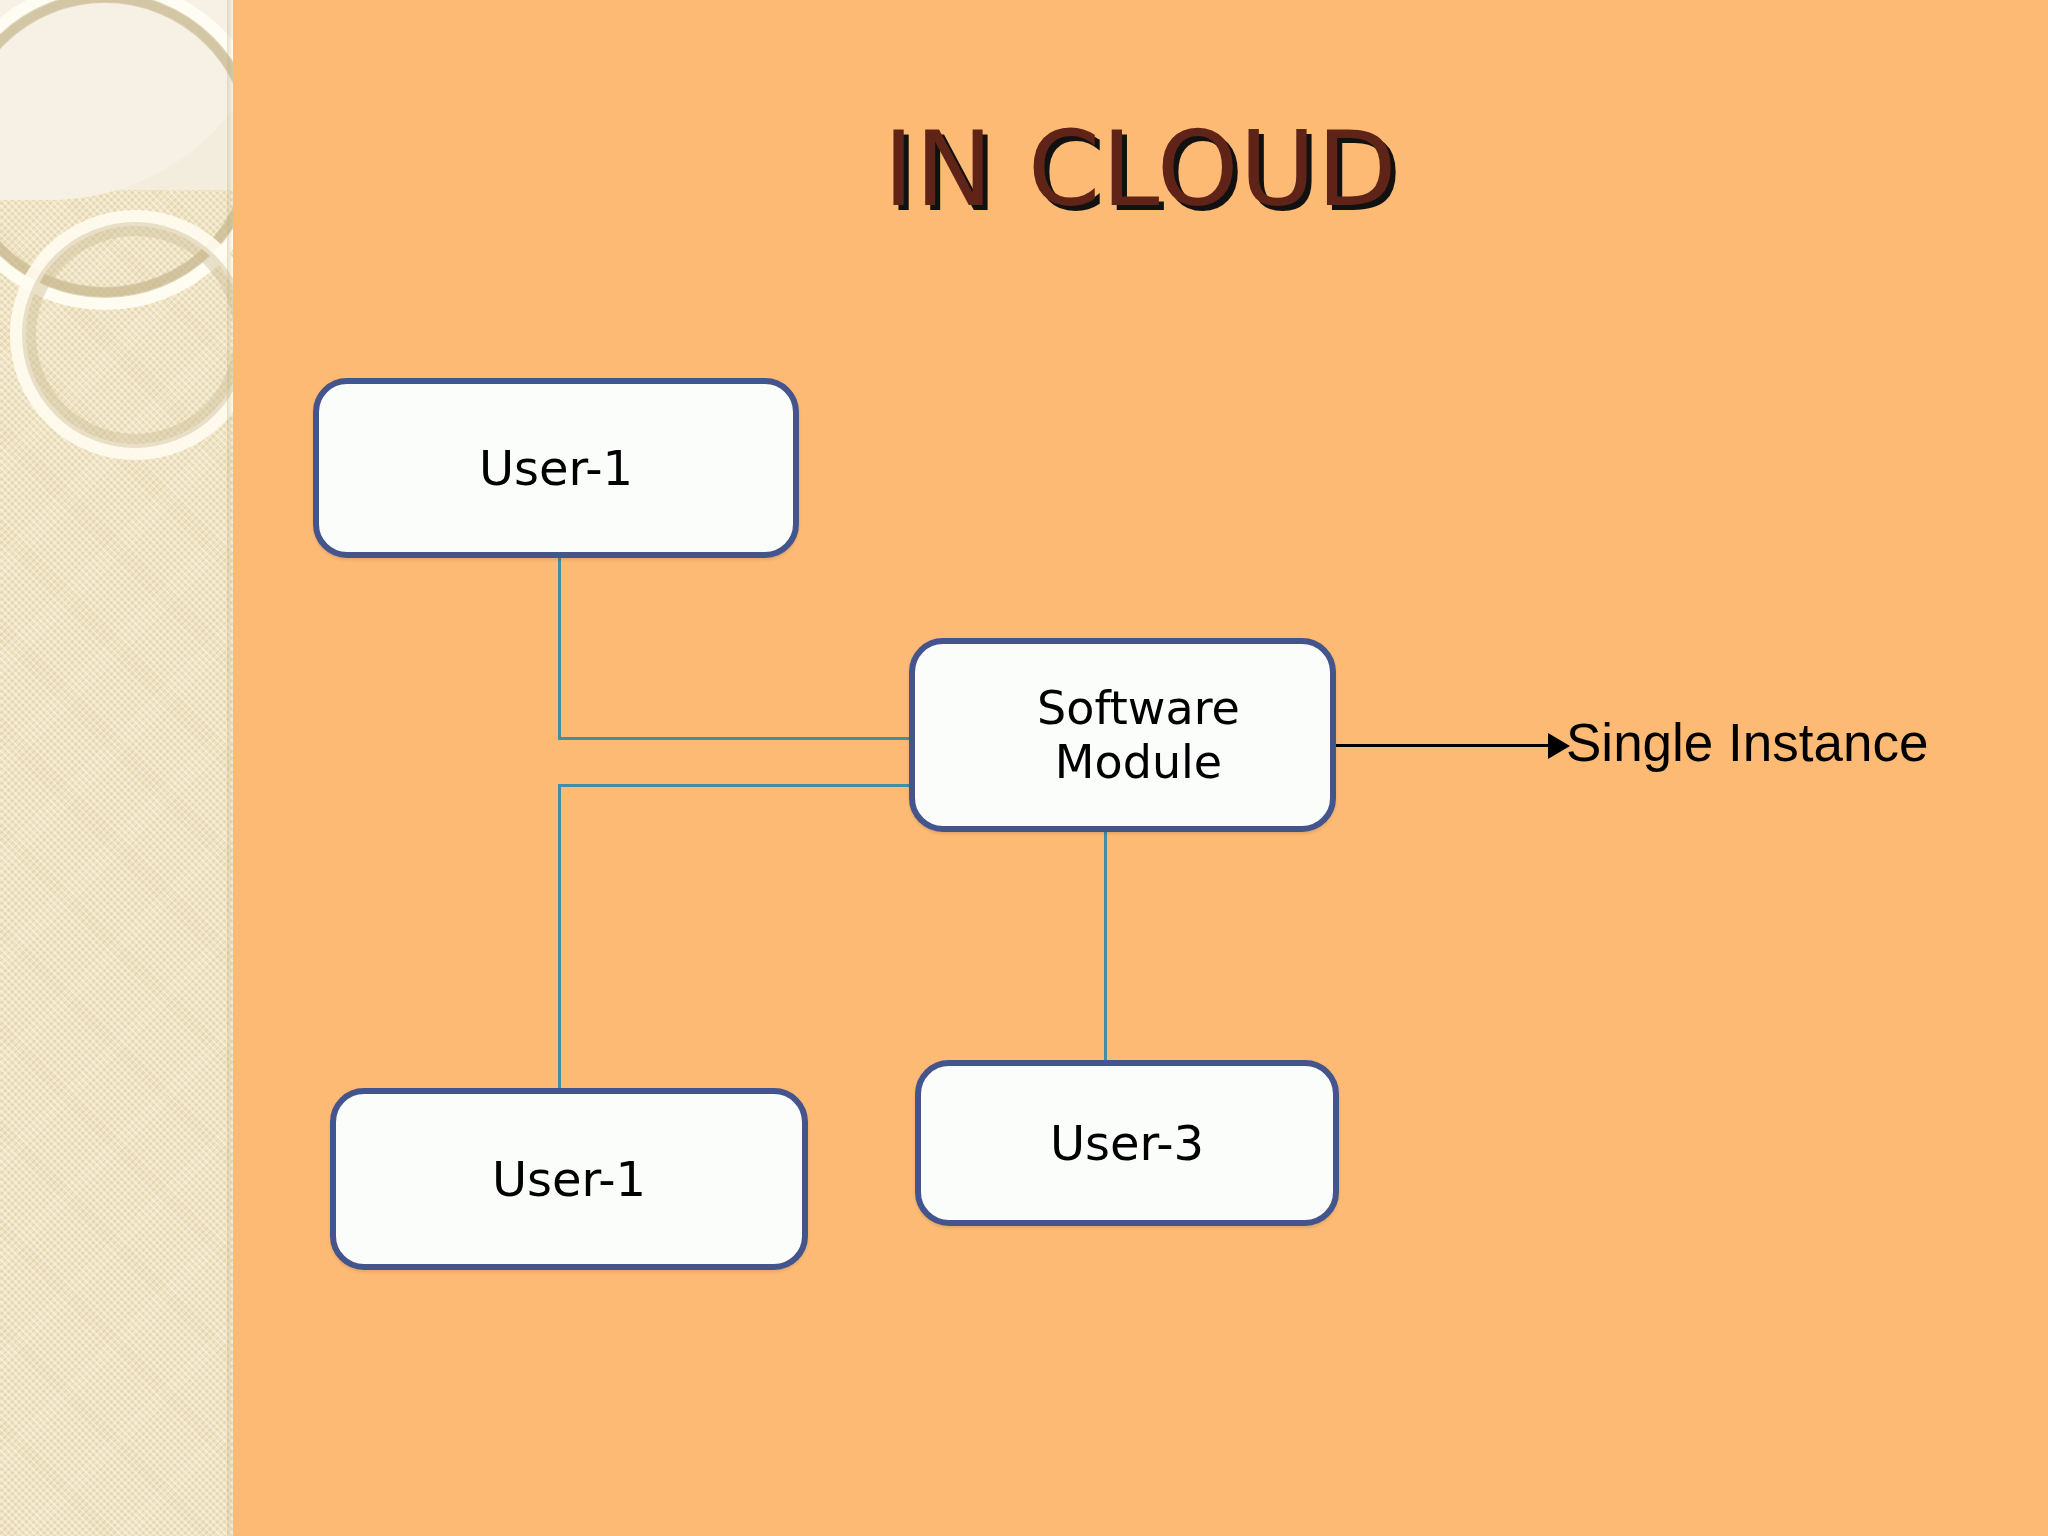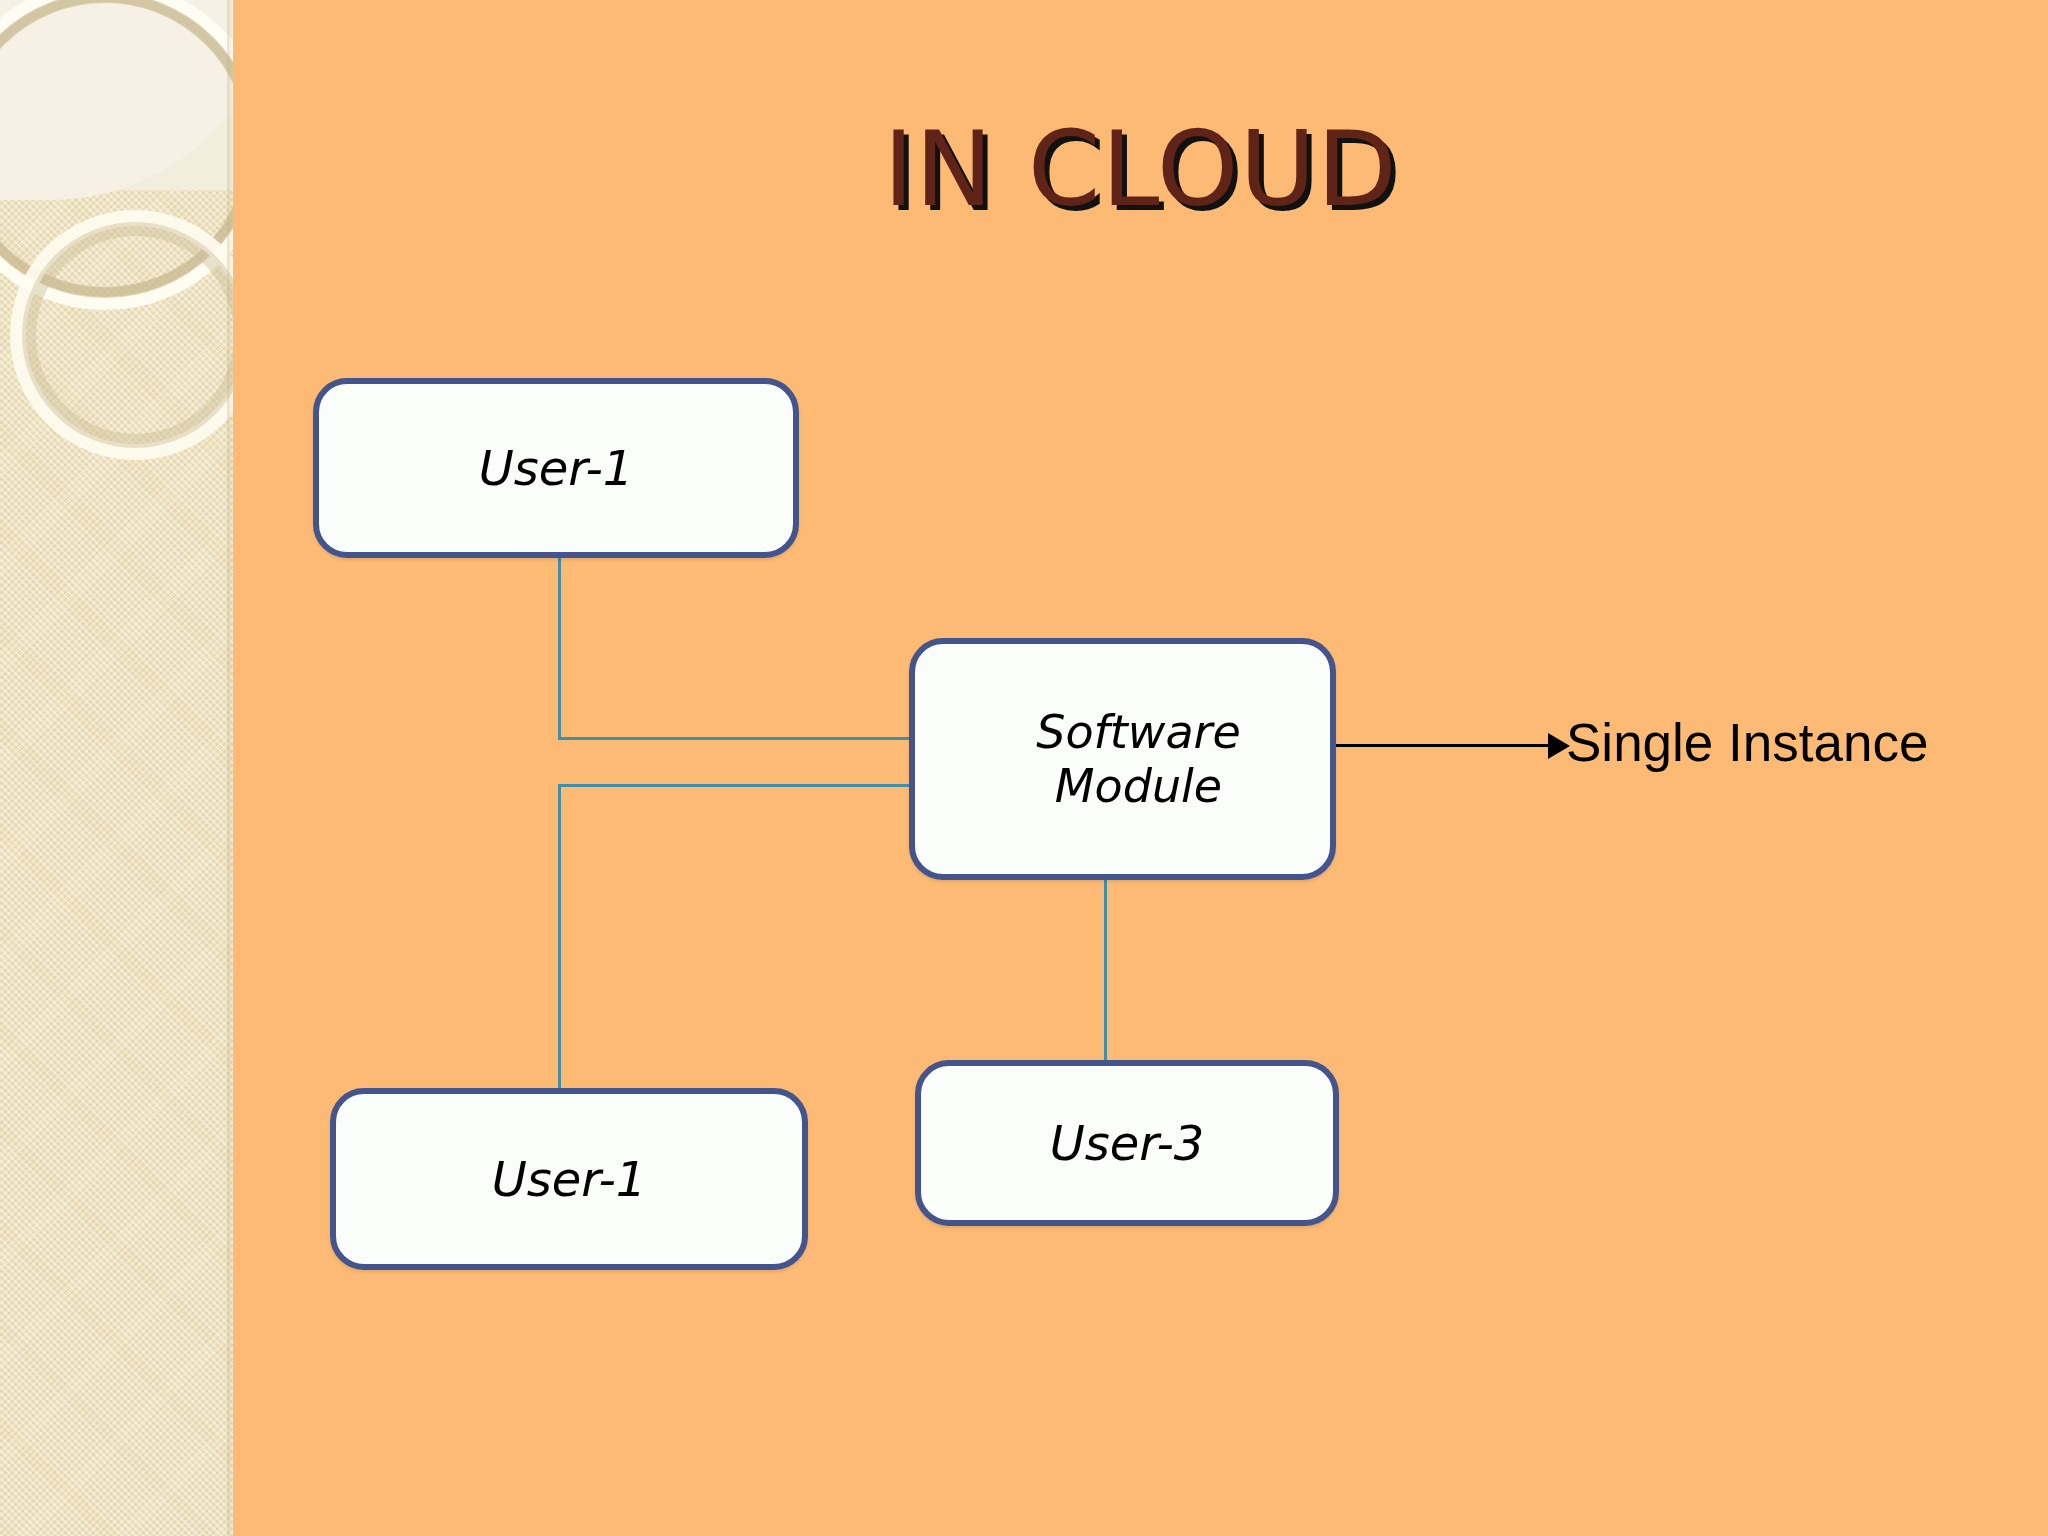--- a/index.html
+++ b/index.html
@@ -105,26 +105,25 @@
     border-radius: 34px;
     background: #fbfdfb;
     display: flex;
     align-items: center;
     justify-content: center;
     text-align: center;
     color: #000000;
     font-family: "DejaVu Sans", sans-serif;
     line-height: 1.18;
     box-shadow: 0 2px 3px rgba(0,0,0,0.10);
-    font-style: italic;
   }
   .node .lbl { display: block; }
 
   #node-user1-top  { left: 313px; top: 378px;  width: 486px; height: 180px; font-size: 48px; }
-  #node-software   { left: 909px; top: 638px;  width: 427px; height: 242px; font-size: 46px; padding-left: 32px; }
+  #node-software   { left: 909px; top: 638px;  width: 427px; height: 194px; font-size: 46px; padding-left: 32px; }
   #node-user1-bot  { left: 330px; top: 1088px; width: 478px; height: 182px; font-size: 48px; }
   #node-user3      { left: 915px; top: 1060px; width: 424px; height: 166px; font-size: 48px; }
 
   
   .conn {
     position: absolute;
     background: #3f8fa8;
   }
   .conn-v { width: 3px; }
   .conn-h { height: 3px; }

